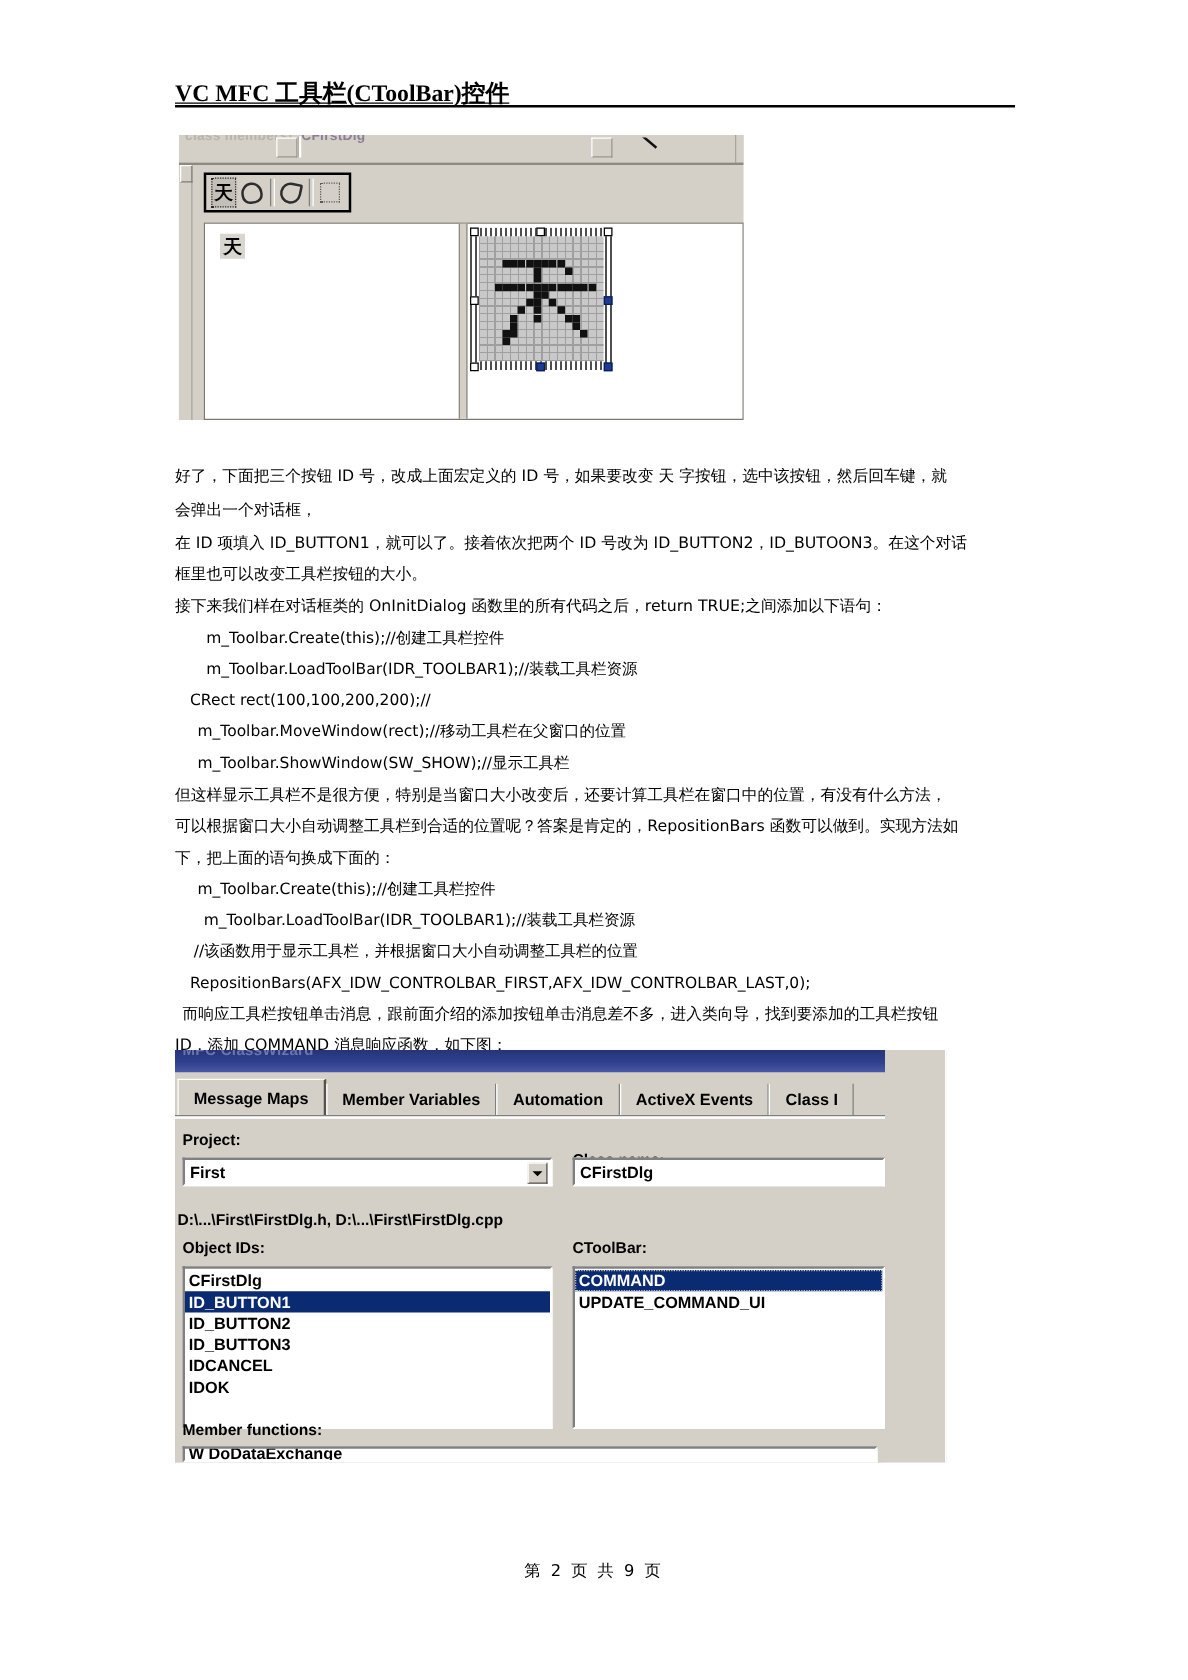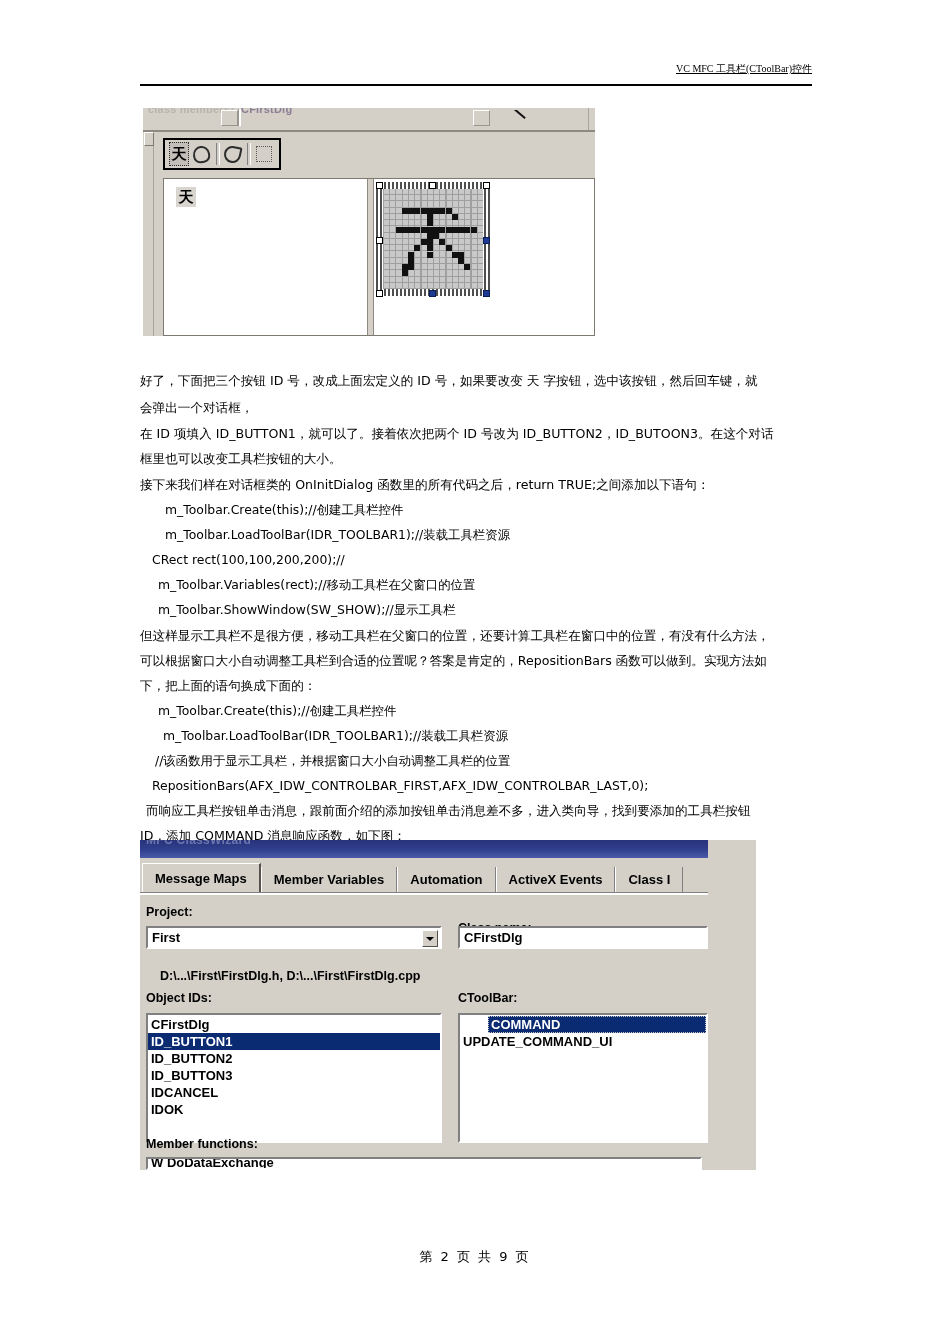--- a/index.html
+++ b/index.html
@@ -27,26 +27,25 @@
 
   
   #doc-header {
     position: absolute;
     left: 140px;
     top: 62px;
     width: 672px;
   }
   #doc-header .htext {
     font-family: "Liberation Serif", serif;
-    font-size: 10px;
-    font-weight: normal;
+    font-size: 19px;
+    font-weight: bold;
     letter-spacing: 0px;
     text-decoration: underline;
     white-space: nowrap;
-    text-align: right;
   }
   #doc-header .hrule {
     position: absolute;
     left: 0;
     top: 22px;
     width: 672px;
     height: 2px;
     background: #000;
   }
 
@@ -427,21 +426,21 @@
   .cw-combo .arrow::after {
     content: "";
     width: 0; height: 0;
     border-left: 4px solid transparent;
     border-right: 4px solid transparent;
     border-top: 4px solid #000;
   }
 
   #cw-filepath {
     position: absolute;
-    left: 20px; top: 111px;
+    left: 2px; top: 111px;
     font-size: 12.5px;
     font-weight: bold;
     color: #000;
     white-space: nowrap;
   }
 
   .cw-list {
     position: absolute;
     background: #ffffff;
     border: 2px solid;
@@ -459,21 +458,20 @@
     height: 17px;
     white-space: nowrap;
   }
   .cw-list .row.selected {
     background: #0a2a72;
     color: #ffffff;
   }
   .cw-list .row.selected.focus {
     outline: 1px dotted #c9c9c9;
     outline-offset: -1px;
-    margin-left: 28px;
   }
 
   #cw-memberfn-list {
     position: absolute;
     left: 6px; top: 299px;
     width: 556px; height: 13px;
     background: #ffffff;
     border: 2px solid;
     border-color: #808080 #ffffff #ffffff #808080;
     box-sizing: border-box;
@@ -619,24 +617,24 @@
 
   <div class="para cjk" style="top:368px">好了，下面把三个按钮 ID 号，改成上面宏定义的 ID 号，如果要改变 天 字按钮，选中该按钮，然后回车键，就</div>
   <div class="para cjk" style="top:395px">会弹出一个对话框，</div>
   <div class="para cjk" style="top:421px">在 ID 项填入 ID_BUTTON1，就可以了。接着依次把两个 ID 号改为 ID_BUTTON2，ID_BUTOON3。在这个对话</div>
   <div class="para cjk" style="top:446px">框里也可以改变工具栏按钮的大小。</div>
   <div class="para cjk" style="top:472px">接下来我们样在对话框类的 OnInitDialog 函数里的所有代码之后，return TRUE;之间添加以下语句：</div>
 
   <div class="code" style="top:497px;left:165px">m_Toolbar.Create(this);//创建工具栏控件</div>
   <div class="code" style="top:522px;left:165px">m_Toolbar.LoadToolBar(IDR_TOOLBAR1);//装载工具栏资源</div>
   <div class="code" style="top:547px;left:152px">CRect rect(100,100,200,200);//</div>
-  <div class="code" style="top:572px;left:158px">m_Toolbar.Variables(rect);//移动工具栏在父窗口的位置</div>
+  <div class="code" style="top:572px;left:158px">m_Toolbar.MoveWindow(rect);//移动工具栏在父窗口的位置</div>
   <div class="code" style="top:597px;left:158px">m_Toolbar.ShowWindow(SW_SHOW);//显示工具栏</div>
 
-  <div class="para cjk" style="top:623px">但这样显示工具栏不是很方便，移动工具栏在父窗口的位置，还要计算工具栏在窗口中的位置，有没有什么方法，</div>
+  <div class="para cjk" style="top:623px">但这样显示工具栏不是很方便，特别是当窗口大小改变后，还要计算工具栏在窗口中的位置，有没有什么方法，</div>
   <div class="para cjk" style="top:648px">可以根据窗口大小自动调整工具栏到合适的位置呢？答案是肯定的，RepositionBars 函数可以做到。实现方法如</div>
   <div class="para cjk" style="top:673px">下，把上面的语句换成下面的：</div>
 
   <div class="code" style="top:698px;left:158px">m_Toolbar.Create(this);//创建工具栏控件</div>
   <div class="code" style="top:723px;left:163px">m_Toolbar.LoadToolBar(IDR_TOOLBAR1);//装载工具栏资源</div>
   <div class="code" style="top:748px;left:155px">//该函数用于显示工具栏，并根据窗口大小自动调整工具栏的位置</div>
   <div class="code" style="top:773px;left:152px">RepositionBars(AFX_IDW_CONTROLBAR_FIRST,AFX_IDW_CONTROLBAR_LAST,0);</div>
 
   <div class="para cjk" style="top:798px;left:146px">而响应工具栏按钮单击消息，跟前面介绍的添加按钮单击消息差不多，进入类向导，找到要添加的工具栏按钮</div>
   <div class="para cjk" style="top:823px">ID，添加 COMMAND 消息响应函数，如下图：</div>

